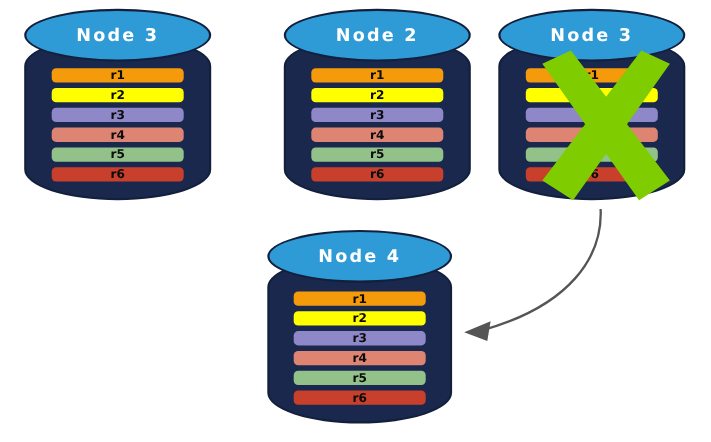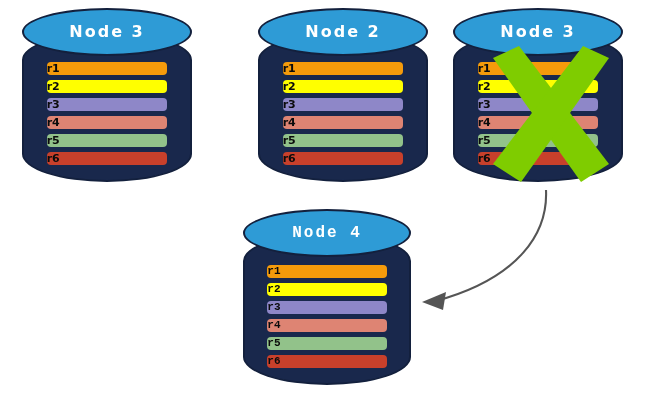--- a/index.html
+++ b/index.html
@@ -73,21 +73,21 @@
     z-index: 3;
     display: flex;
     flex-direction: column;
     align-items: center;
   }
   .row-bar {
     width: 71%;
     height: 13px;
     margin-bottom: 5px;
     border-radius: 4px;
-    text-align: left;
+    text-align: center;
     font-size: 11px;
     font-weight: bold;
     color: #0b0b0b;
     line-height: 13px;
     box-sizing: border-box;
   }
   .row-bar:last-child { margin-bottom: 0; }
 
   
   .x-mark {
@@ -154,21 +154,21 @@
     </div>
   </div>
 
   <svg class="x-mark" style="left:489px; top:46px;" width="124" height="142" viewBox="0 0 124 142">
     <g fill="#7FCC00">
       <polygon points="4,12 30,0 120,118 92,136"></polygon>
       <polygon points="120,12 94,0 4,118 32,136"></polygon>
     </g>
   </svg>
 
-  <div class="node" style="left:243px; top:209px; width:168px; height:176px;font-family:Liberation Mono, monospace;">
+  <div class="node" style="left:243px; top:209px; width:168px; height:176px;">
     <div class="cyl-body"></div>
     <div class="cyl-top"></div>
     <div class="node-title">Node  4</div>
     <div class="rows" style="top:56px;">
       <div class="row-bar" style="background:#F59B0B;">r1</div>
       <div class="row-bar" style="background:#FFFF00;">r2</div>
       <div class="row-bar" style="background:#8E87C8;">r3</div>
       <div class="row-bar" style="background:#DE8473;">r4</div>
       <div class="row-bar" style="background:#92C28A;">r5</div>
       <div class="row-bar" style="background:#C8402B;">r6</div>

